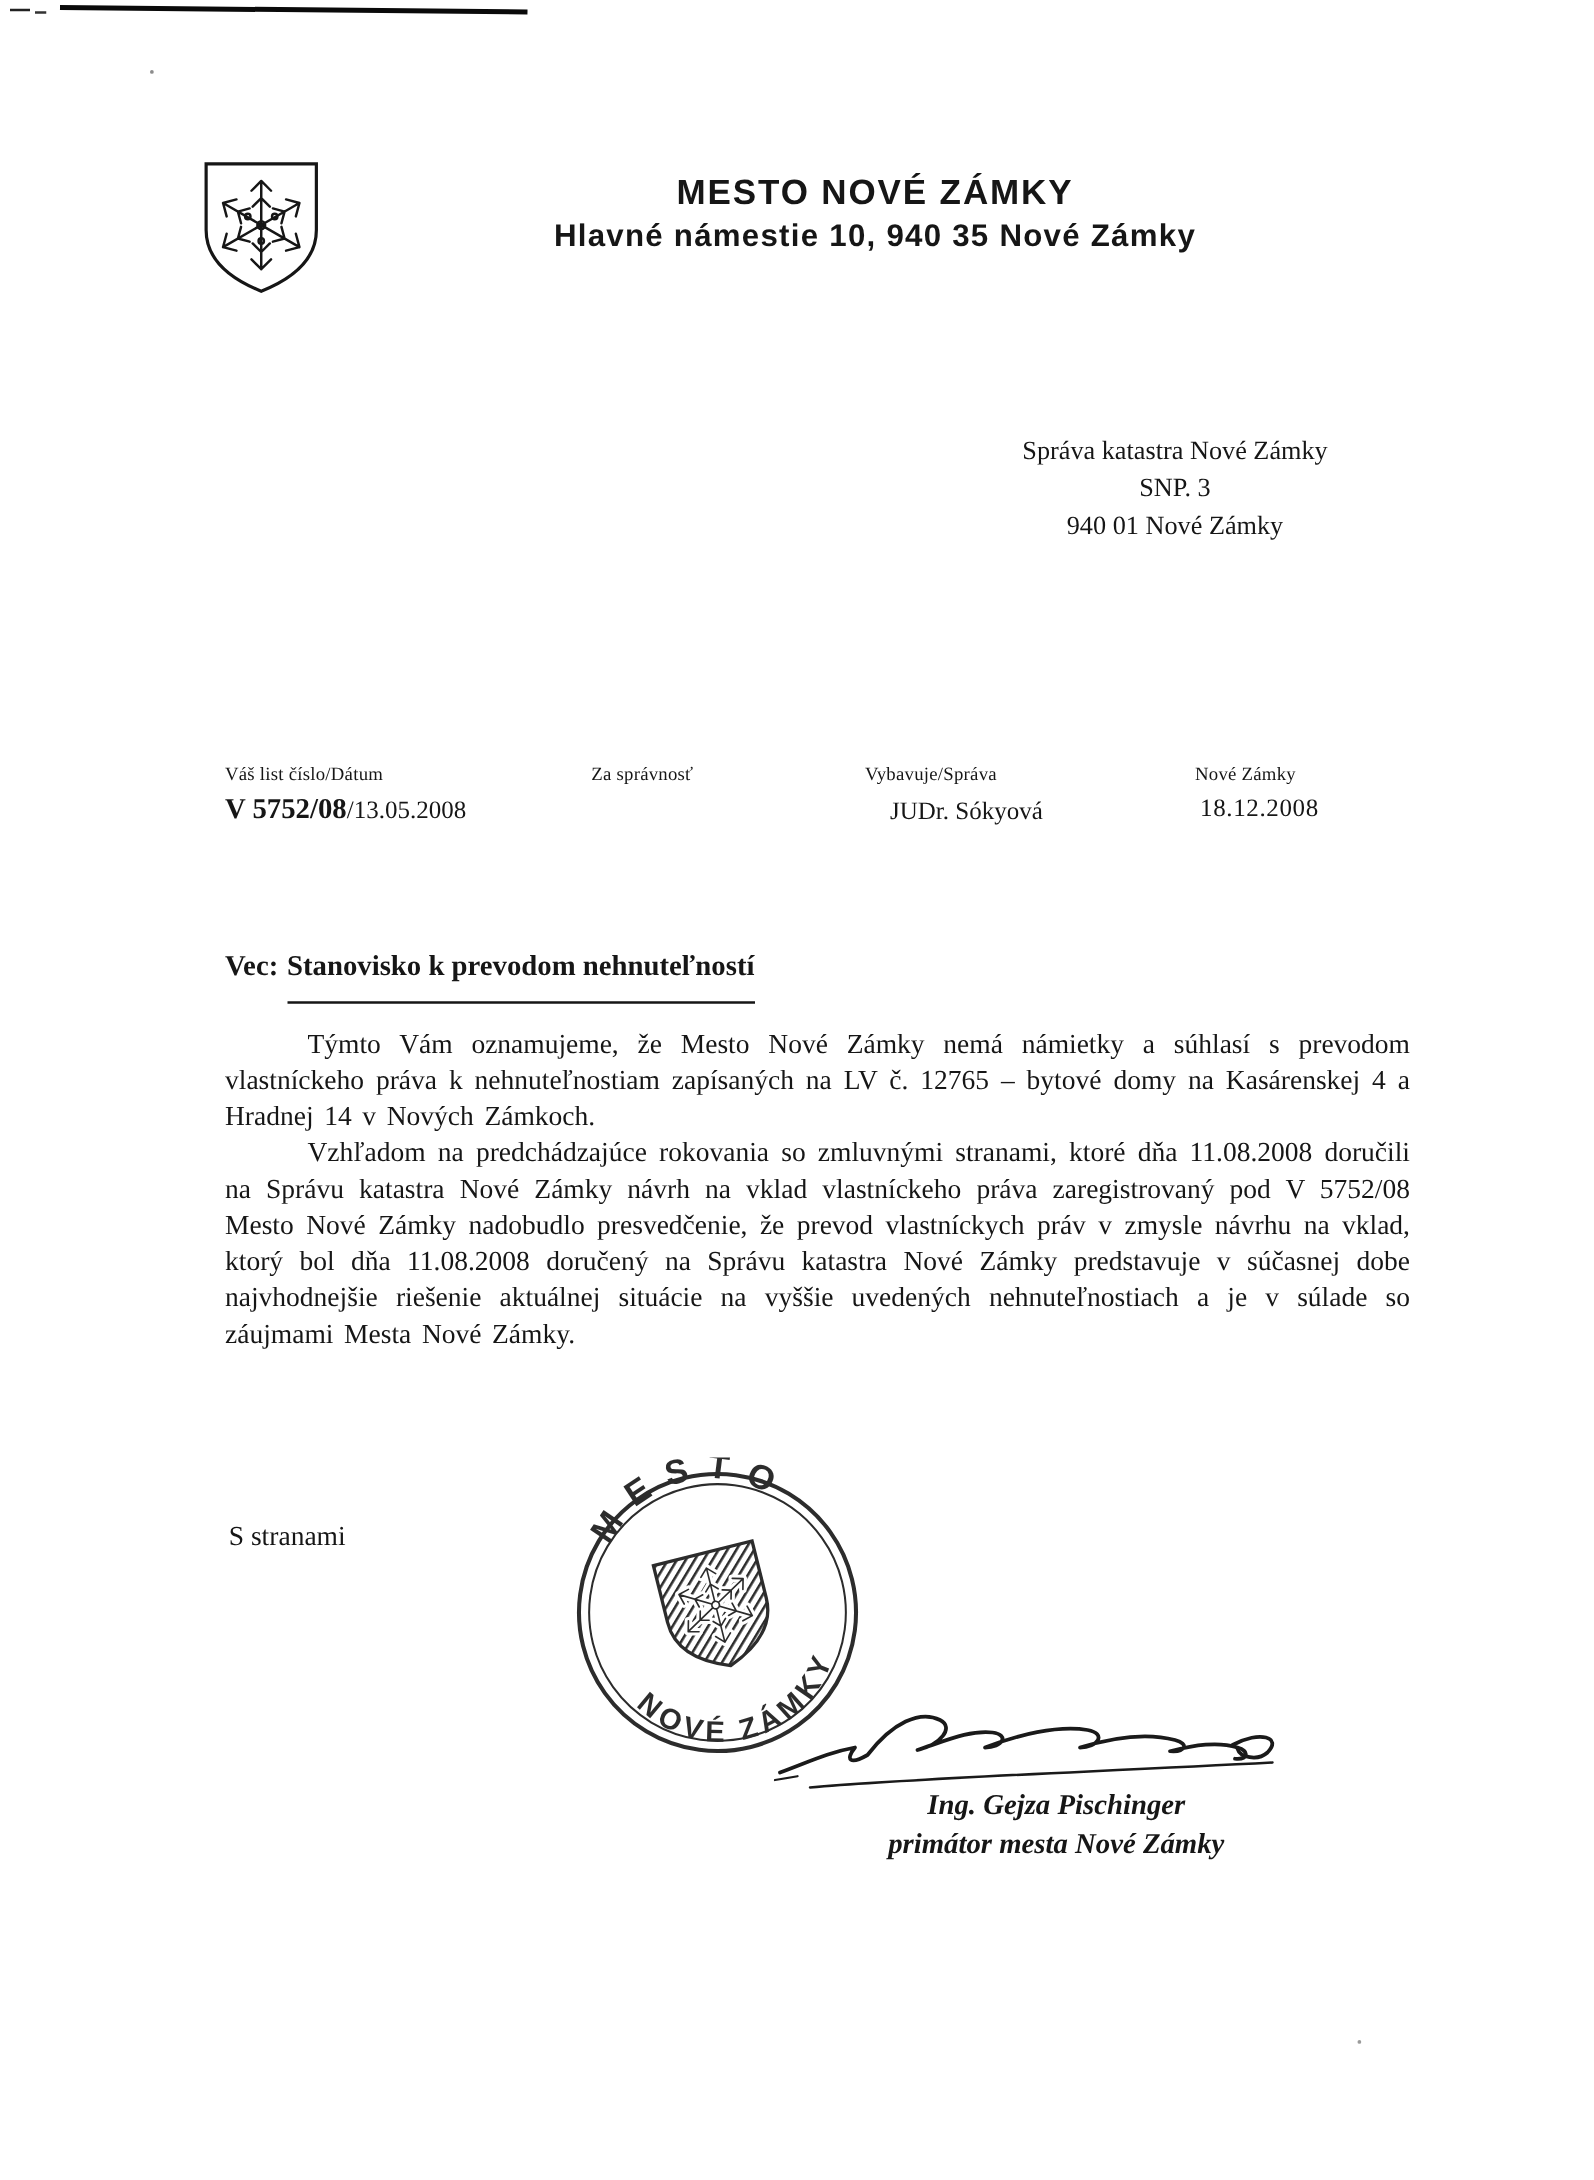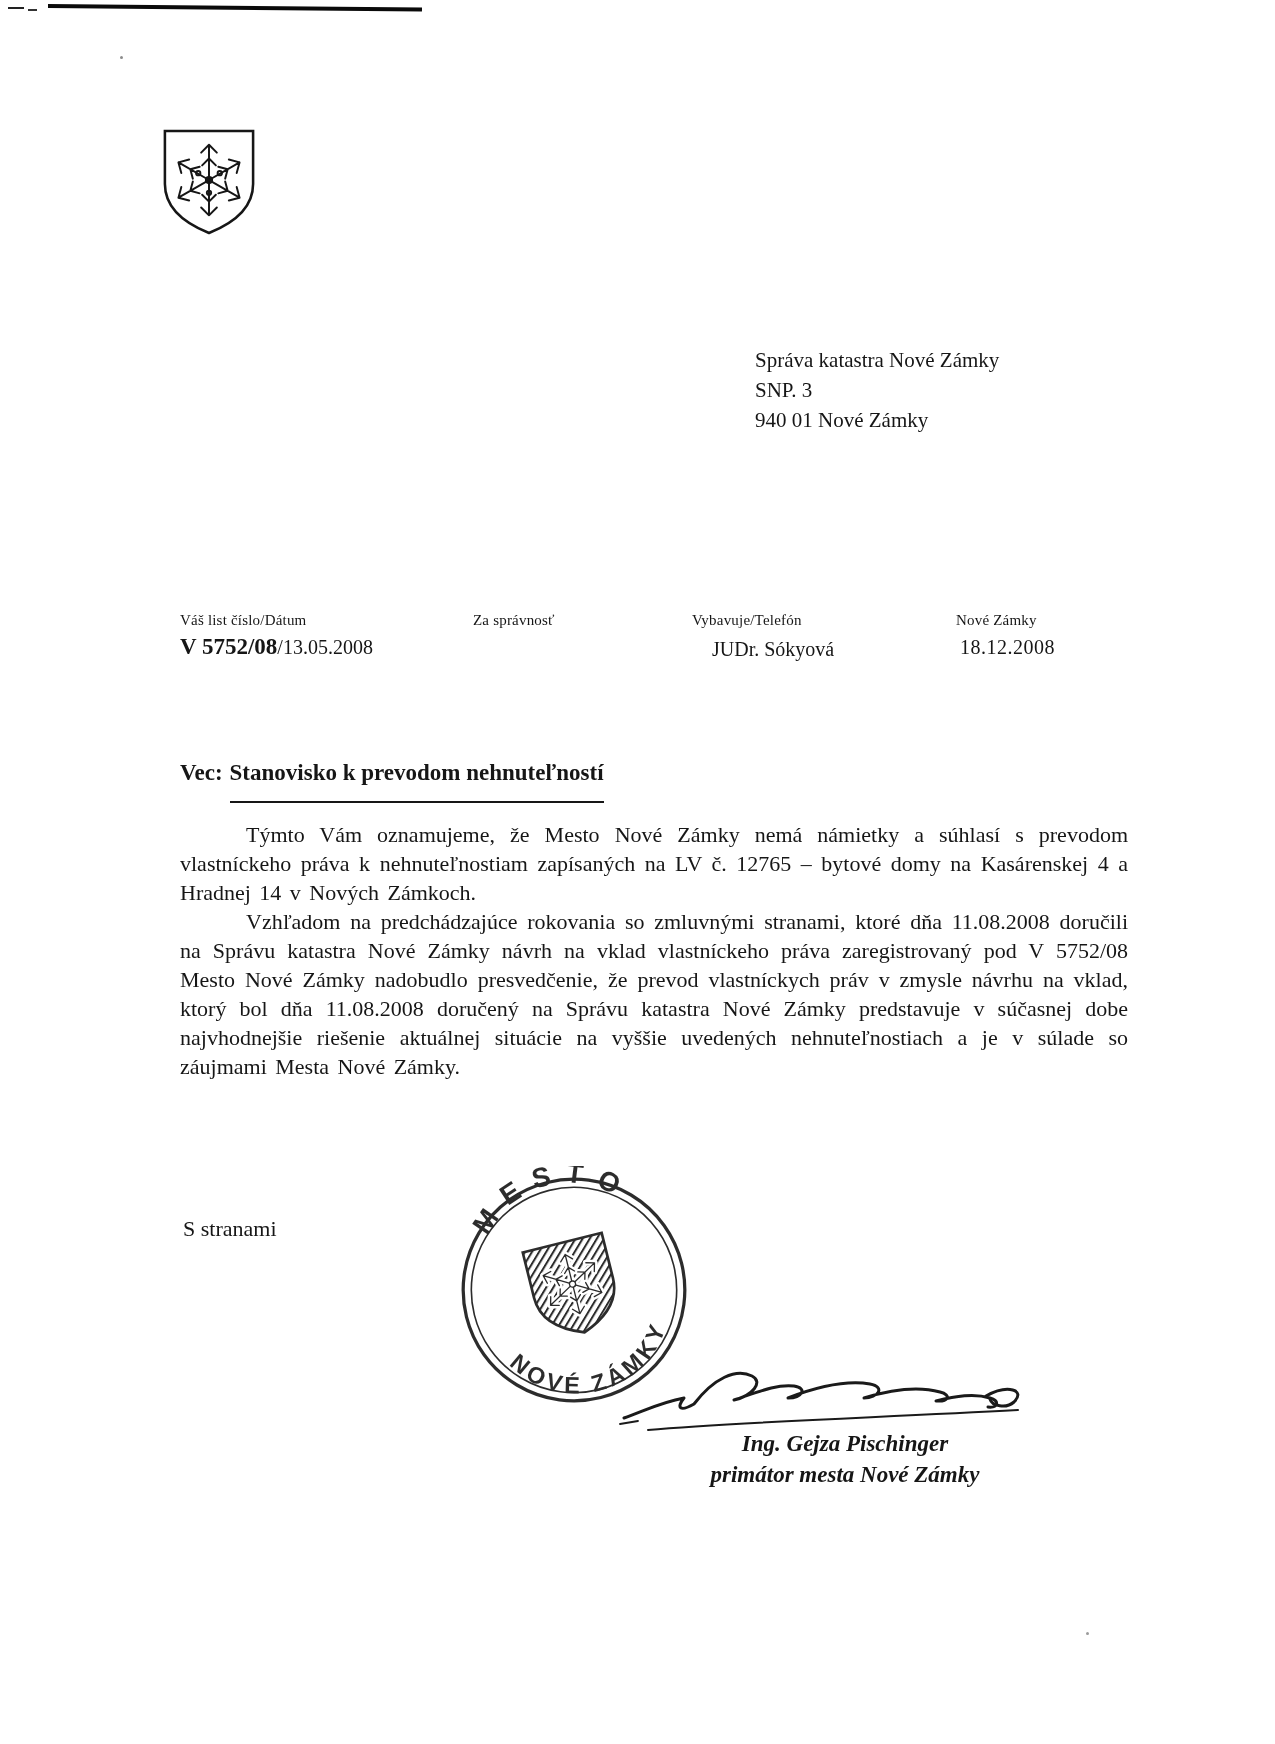--- a/index.html
+++ b/index.html
@@ -24,21 +24,21 @@
   .speck-a{left:120px;top:56px;width:3px;height:3px;background:#8c8c8c;border-radius:50%;}
   .speck-b{left:1086px;top:1632px;width:3px;height:3px;background:#9b9b9b;border-radius:50%;}
 
   
   .coat-of-arms{left:160px;top:126px;width:98px;height:112px;}
   .org-block{left:330px;top:138px;width:740px;text-align:center;font-family:"Liberation Sans",sans-serif;font-weight:bold;}
   .org-name{font-size:28px;letter-spacing:1.5px;line-height:32px;}
   .org-address{font-size:25px;letter-spacing:1px;line-height:32px;margin-top:3px;}
 
   
-  .recipient{left:755px;top:345px;width:370px;font-size:21px;line-height:30px;}
+  .recipient{left:755px;top:345px;width:370px;text-align:center;font-size:21px;line-height:30px;}
 
   
   .ref-label{font-weight:normal;font-size:15px;letter-spacing:.2px;top:612px;}
   .ref-l1{left:180px;} .ref-l2{left:473px;} .ref-l3{left:692px;} .ref-l4{left:956px;}
   .ref-v1{left:180px;top:634px;font-size:20px;}
   .ref-v1 .bold-part{font-weight:bold;font-size:23px;text-align:right;}
   .ref-v3{left:712px;top:638px;font-size:20px;}
   .ref-v4{left:960px;top:636px;font-size:20px;letter-spacing:.5px;}
 
   
@@ -75,30 +75,34 @@
       <use href="#coa-arm" transform="rotate(180)"></use>
       <use href="#coa-arm" transform="rotate(240)"></use>
       <use href="#coa-arm" transform="rotate(300)"></use>
       <circle cx="0" cy="0" r="3.2"></circle>
       <circle cx="11" cy="-7" r="2.2"></circle>
       <circle cx="-11" cy="-7" r="2.2"></circle>
       <circle cx="0" cy="13" r="2.2"></circle>
     </g>
   </svg>
 
+  <div class="abs org-block">
+    <div class="org-name">MESTO NOVÉ ZÁMKY</div>
+    <div class="org-address">Hlavné námestie 10, 940 35  Nové Zámky</div>
+  </div>
 
   <div class="abs recipient">
     <div>Správa katastra Nové Zámky</div>
     <div>SNP. 3</div>
     <div>940 01 Nové Zámky</div>
   </div>
 
   <div class="abs ref-label ref-l1">Váš list číslo/Dátum</div>
   <div class="abs ref-label ref-l2">Za správnosť</div>
-  <div class="abs ref-label ref-l3">Vybavuje/Telefón</div>
+  <div class="abs ref-label ref-l3">Vybavuje/Správa</div>
   <div class="abs ref-label ref-l4">Nové Zámky</div>
 
   <div class="abs ref-v1"><span class="bold-part">V 5752/08</span><span>/13.05.2008</span></div>
   <div class="abs ref-v3">JUDr. Sókyová</div>
   <div class="abs ref-v4">18.12.2008</div>
 
   <div class="abs subject">
     <span>Vec:</span><span class="subject-title">Stanovisko k prevodom nehnuteľností</span>
   </div>
 

